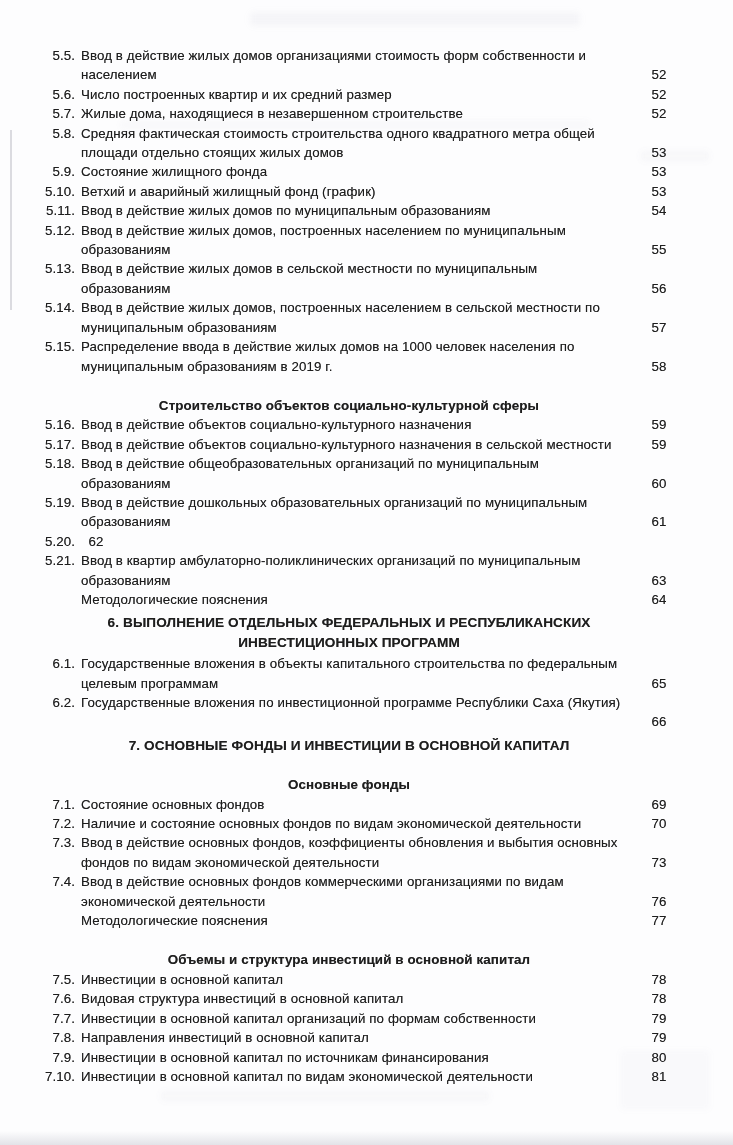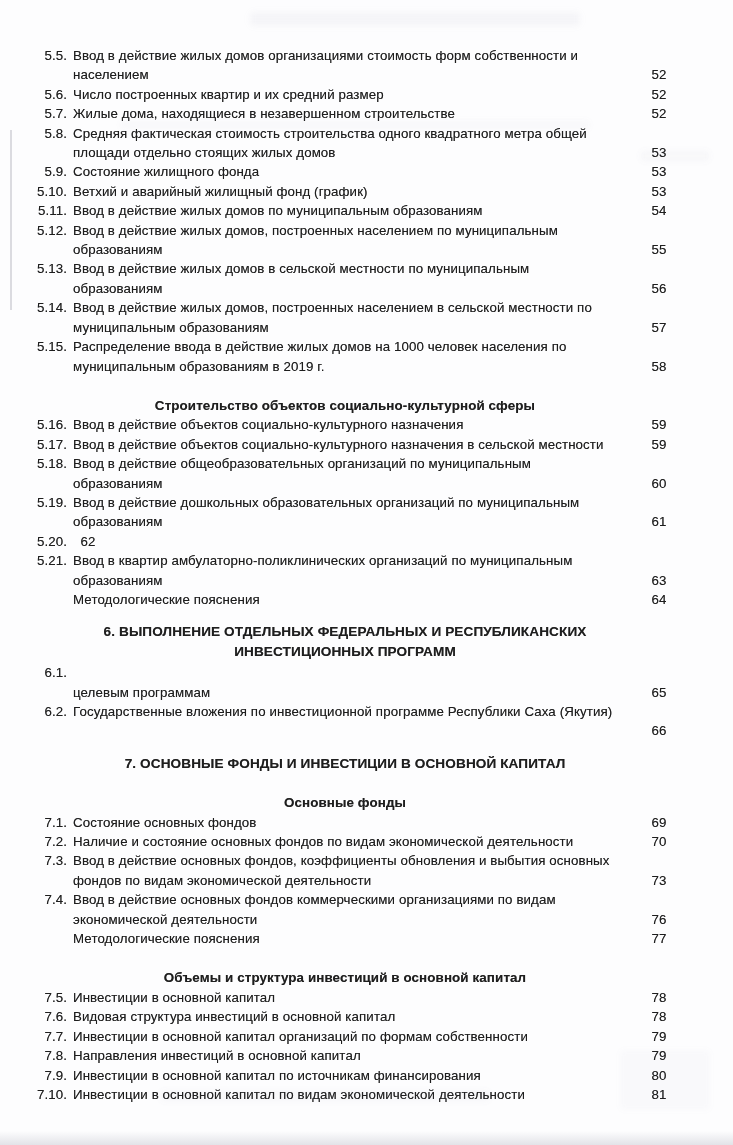--- a/index.html
+++ b/index.html
@@ -10,42 +10,42 @@
   }
   .page {
     position: relative;
     width: 733px; height: 1145px;
     background: #fdfdfe;
     overflow: hidden;
     color: #1e1e1e;
   }
   .toc {
     position: absolute;
-    top: 46px; left: 0; right: 0;
+    top: 46px; left: 8px; right: 0;
     font-size: 13.3px;
     line-height: 19.4px;
     letter-spacing: 0.1px;
     text-shadow: 0 0 0.5px rgba(25,25,25,0.55);
   }
   .entry .row {
     display: flex;
     align-items: baseline;
     padding-right: 53px;
   }
   .num  { flex: 0 0 67px; text-align: right; white-space: pre; }
   .txt  { flex: 1 1 auto; padding-left: 6px; white-space: nowrap; }
   .pg   { flex: 0 0 42px; text-align: center; }
   .chapter, .subheader {
     font-weight: bold;
     text-align: center;
     padding: 0 53px 0 10px;
     line-height: 19.4px;
     margin-top: 20px;
   }
-  .chapter { margin-top: 13px; margin-bottom: 2px; font-size: 13.6px; }
+  .chapter { margin-top: 4px; margin-bottom: 2px; font-size: 13.6px; }
   .subheader { font-size: 13.4px; }
   
   .ghost {
     position: absolute;
     background: rgba(120,125,145,0.06);
     filter: blur(3px);
     border-radius: 4px;
     pointer-events: none;
   }
   .edge-line {
@@ -241,20 +241,21 @@
           <span class="pg">64</span>
         </div>
       </div>
       <div class="chapter">
         <div class="hline">6. ВЫПОЛНЕНИЕ ОТДЕЛЬНЫХ ФЕДЕРАЛЬНЫХ И РЕСПУБЛИКАНСКИХ</div>
         <div class="hline">ИНВЕСТИЦИОННЫХ ПРОГРАММ</div>
       </div>
       <div class="entry">
         <div class="row">
           <span class="num">6.1.</span>
+          <span class="txt">Государственные вложения в объекты капитального строительства по федеральным</span>
           <span class="pg"></span>
         </div>
         <div class="row">
           <span class="num"></span>
           <span class="txt">целевым программам</span>
           <span class="pg">65</span>
         </div>
       </div>
       <div class="entry">
         <div class="row">

